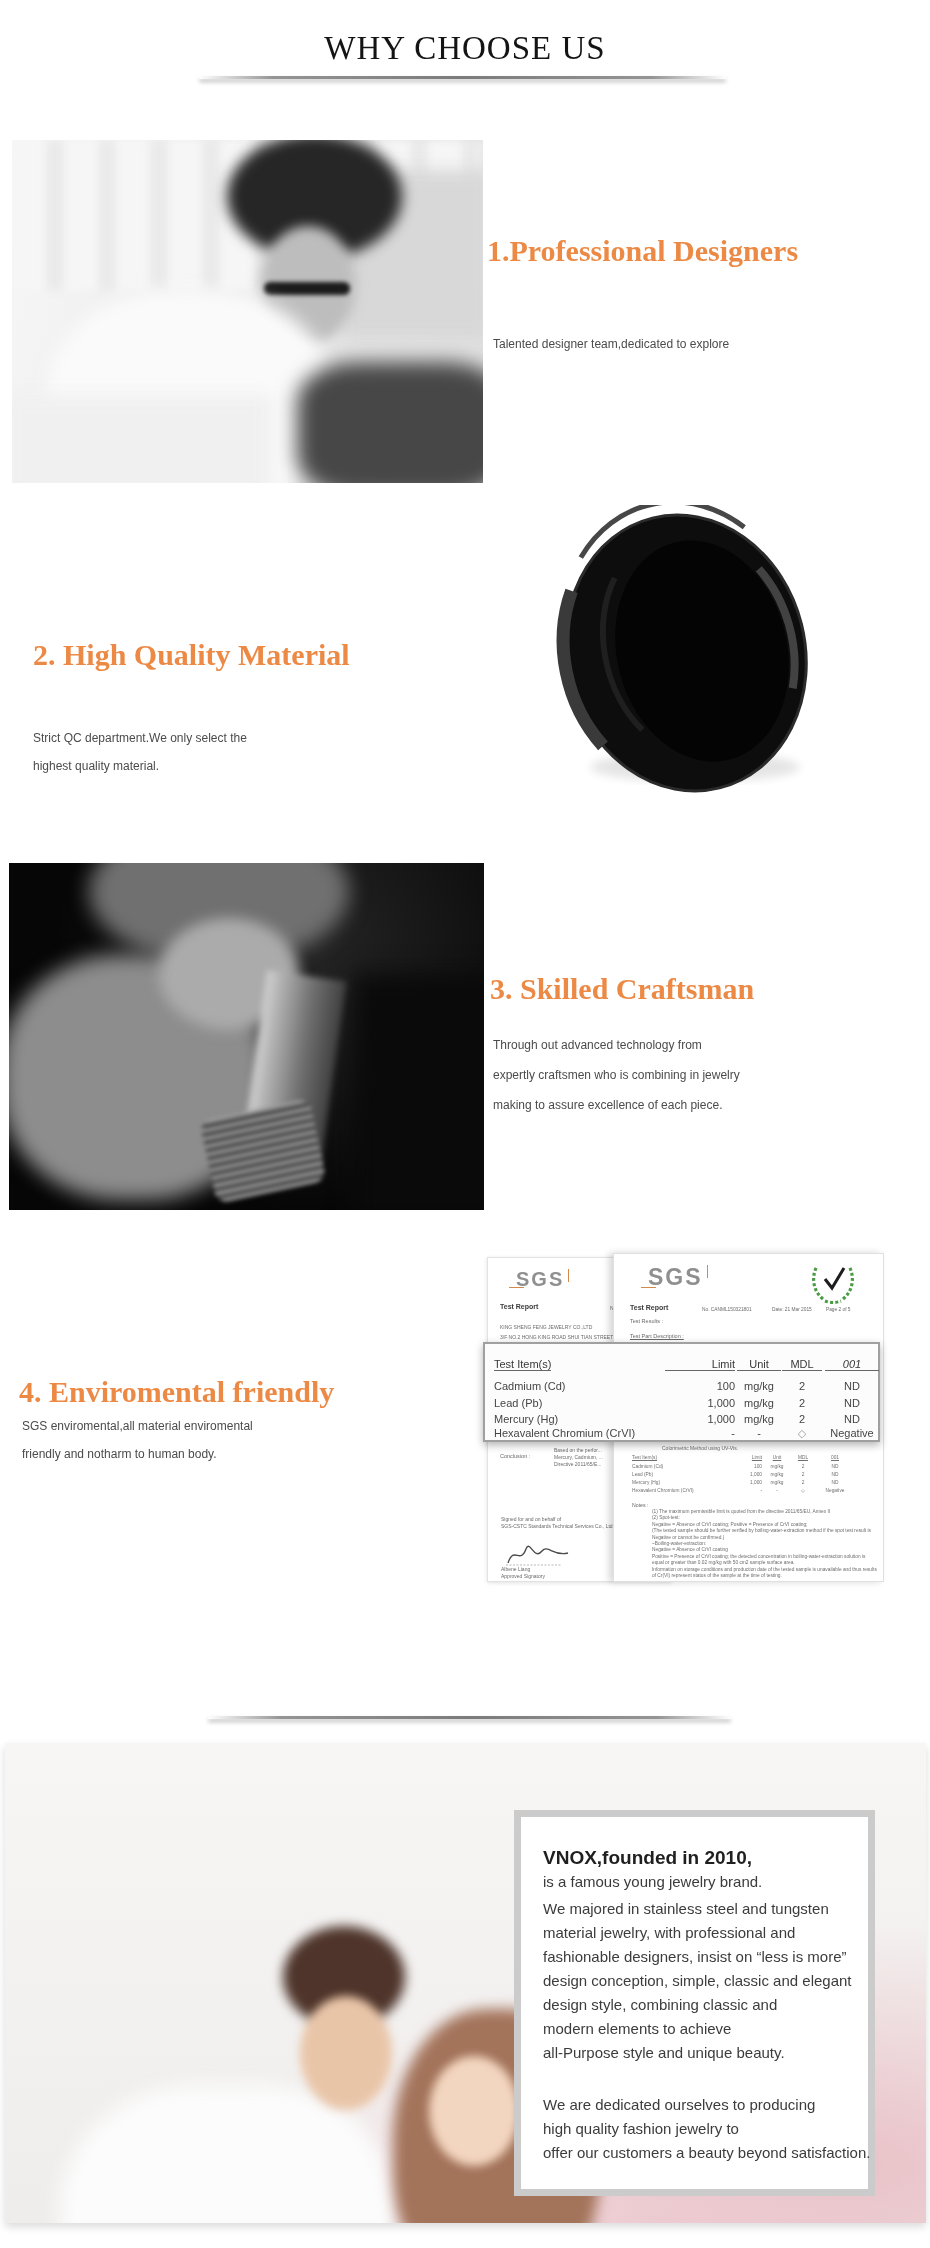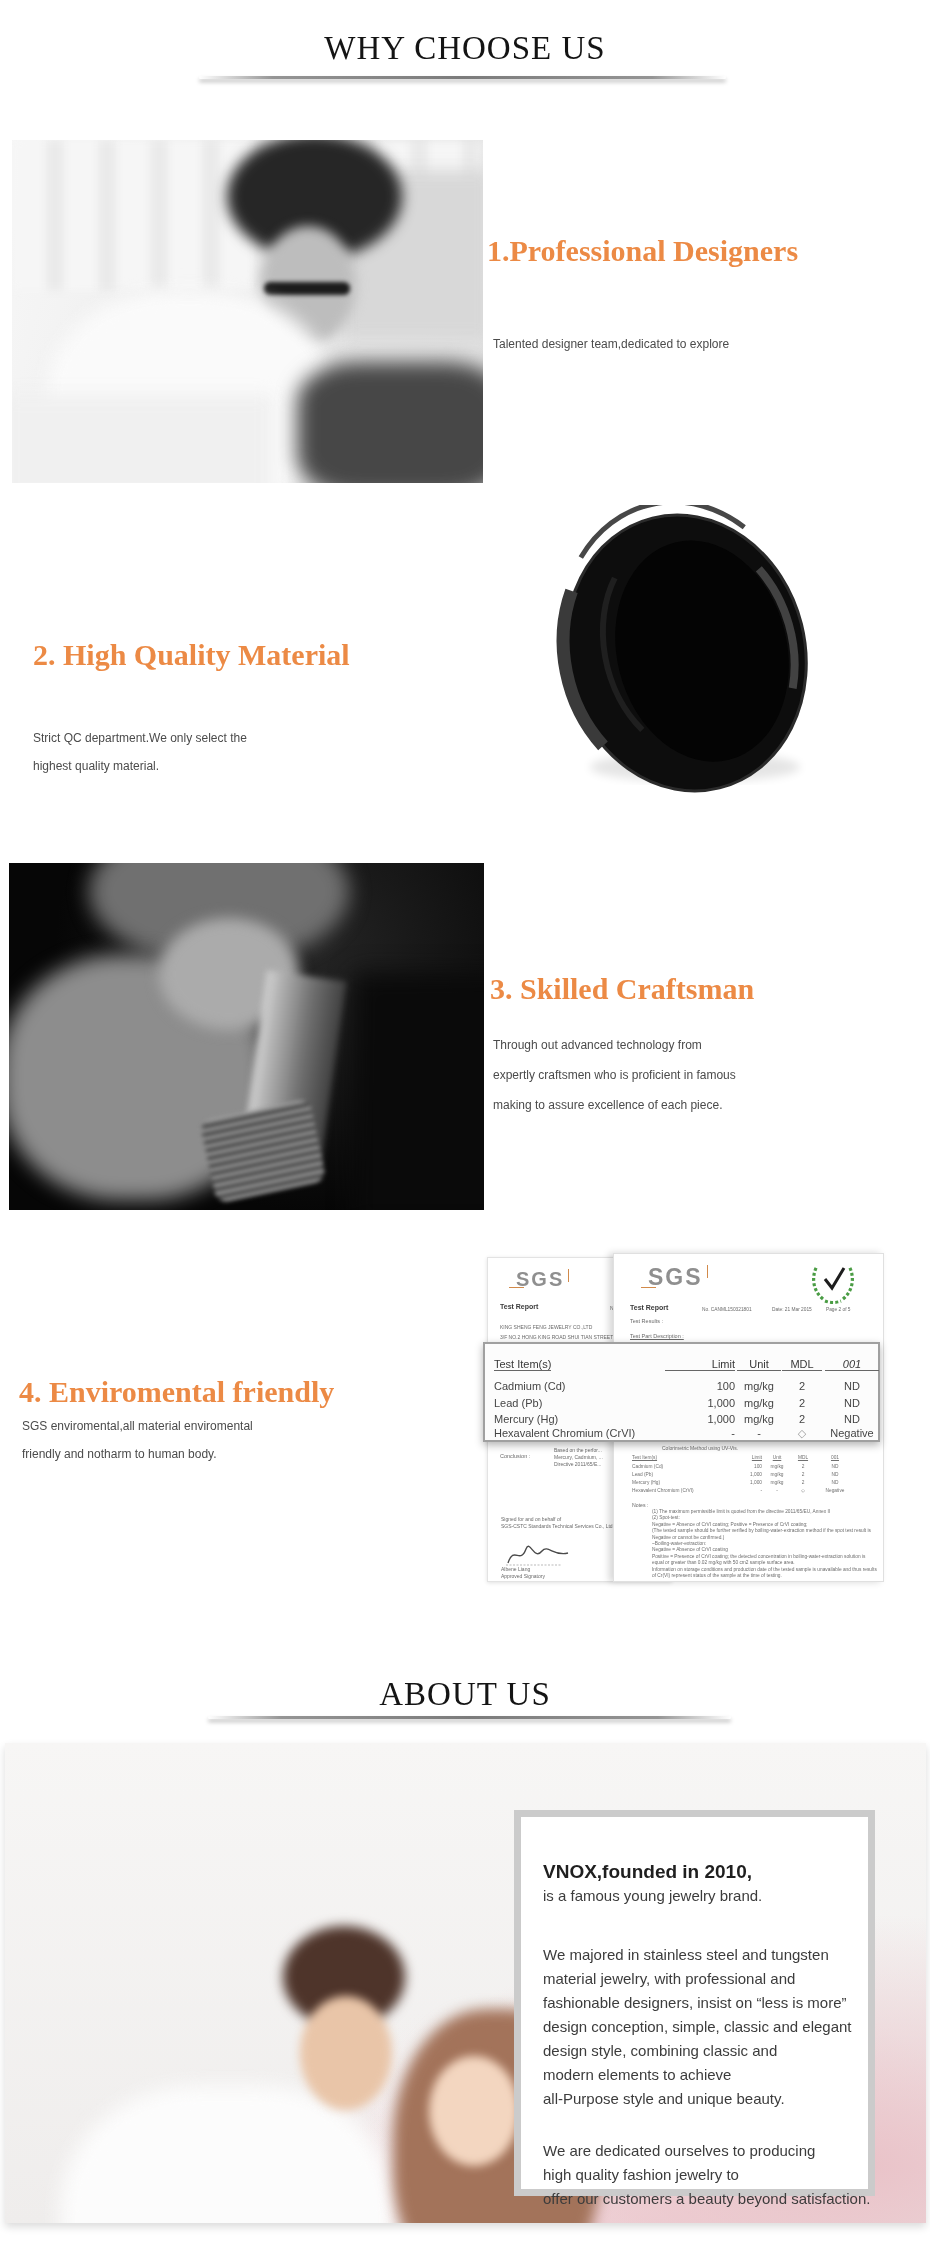--- a/index.html
+++ b/index.html
@@ -74,24 +74,24 @@
     box-shadow:0 4px 8px rgba(0,0,0,.14); overflow:hidden; }
   .about-photo > div { position:absolute; }
   .ab-man-hair { left:278px; top:183px; width:122px; height:102px; background:#4e342a; border-radius:50%; filter:blur(6px); }
   .ab-man-face { left:295px; top:253px; width:92px; height:114px; background:#e9c5a8; border-radius:50%; filter:blur(5px); }
   .ab-wom-hair { left:388px; top:266px; width:207px; height:292px; background:#a3735a; border-radius:45%; filter:blur(7px); }
   .ab-wom-face { left:424px; top:313px; width:90px; height:110px; background:#f3d6c0; border-radius:50%; filter:blur(5px); }
   .ab-man-shirt { left:55px; top:343px; width:335px; height:310px; background:#fcfcfc; border-radius:40%; filter:blur(10px); }
   .ab-wom-dress { left:358px; top:468px; width:232px; height:262px; background:#f8f6f5; border-radius:40%; filter:blur(10px); }
 
   .about-box { width:361px; height:386px; background:#fff; border:7px solid #cbcbcb; }
-  .about-box-inner { padding:42px 18px 0 22px; color:#3c3c3c; }
+  .about-box-inner { padding:28px 18px 0 22px; color:#3c3c3c; }
   .ab-title { font-size:19px; font-weight:bold; color:#1f1f1f; line-height:26px; }
   .ab-sub   { font-size:15px; line-height:22px; }
-  .ab-p     { margin-top:36px; }
+  .ab-p     { margin-top:4px; }
   .ab-p div { font-size:15px; line-height:24px; white-space:nowrap; }
   .ab-p2    { margin-top:28px; }
 </style>
 </head>
 <body>
 
 <div class="page">
 
   <h1 class="abs big-head" style="top:30px;">WHY CHOOSE US</h1>
   <div class="abs divider" style="left:199px; top:76px; width:527px;"></div>
@@ -138,21 +138,21 @@
     <div class="p3-chin"></div>
     <div class="p3-darkr"></div>
     <div class="p3-hand"></div>
     <div class="p3-finger"></div>
     <div class="p3-tool"></div>
     <div class="p3-knurl"></div>
   </div>
   <div class="abs num-title" style="left:490px; top:972px;">3. Skilled Craftsman</div>
   <div class="abs body-text" style="left:493px; top:1030px; line-height:30px;">
     <div>Through out advanced technology from</div>
-    <div>expertly craftsmen who is proficient in famous</div>
+    <div>expertly craftsmen who is combining in jewelry</div>
     <div>making to assure excellence of each piece.</div>
   </div>
 
   <div class="abs num-title" style="left:19px; top:1350px;margin-top:25px;">4. Enviromental friendly</div>
   <div class="abs body-text" style="left:22px; top:1412px;">
     <div>SGS enviromental,all material enviromental</div>
     <div>friendly and notharm to human body.</div>
   </div>
 
   <div class="abs cert" style="left:487px; top:1253px;text-decoration:underline;">
@@ -271,21 +271,20 @@
       <div class="ov-cell" style="left:340px; top:69px; width:54px; text-align:center;">ND</div>
 
       <div class="ov-cell" style="left:9px; top:83px;">Hexavalent Chromium (CrVI)</div>
       <div class="ov-cell" style="left:180px; top:83px; width:70px; text-align:right;">-</div>
       <div class="ov-cell" style="left:252px; top:83px; width:44px; text-align:center;">-</div>
       <div class="ov-cell" style="left:297px; top:83px; width:40px; text-align:center; color:#9a9a9a;">◇</div>
       <div class="ov-cell" style="left:340px; top:83px; width:54px; text-align:center;">Negative</div>
     </div>
   </div>
 
-  <h1 class="abs big-head" style="top:1676px;">ABOUT US</h1>
   <div class="abs divider" style="left:208px; top:1716px; width:523px;"></div>
 
   <div class="abs about-photo" style="left:5px; top:1743px; width:921px; height:480px;">
     <div class="ab-man-shirt"></div>
     <div class="ab-wom-dress"></div>
     <div class="ab-man-hair"></div>
     <div class="ab-man-face"></div>
     <div class="ab-wom-hair"></div>
     <div class="ab-wom-face"></div>
   </div>

